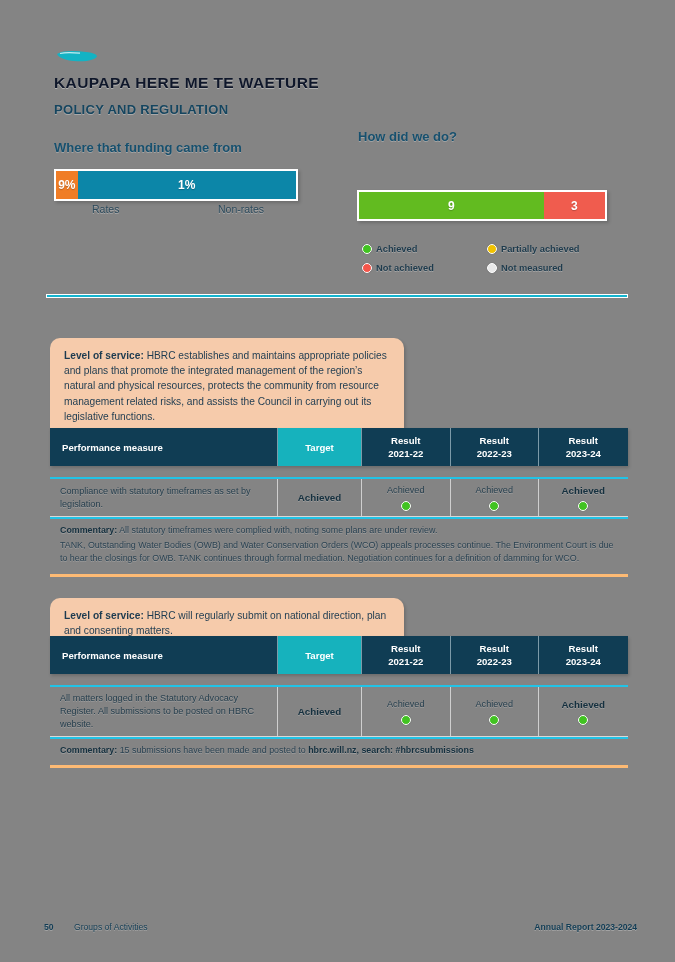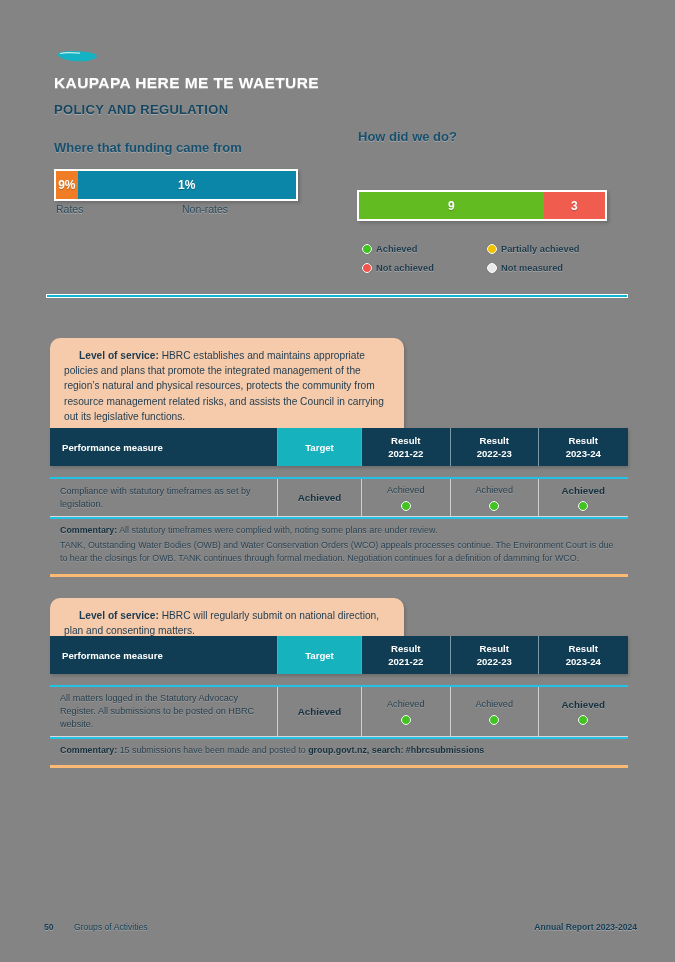--- a/index.html
+++ b/index.html
@@ -15,21 +15,21 @@
   
   .brandmark{
     position:absolute;left:56px;top:50px;width:42px;height:13px;
   }
   .brandmark svg{display:block;}
 
   
   .maori-title{
     position:absolute;left:54px;top:74px;
     font-size:15.5px;font-weight:bold;letter-spacing:.4px;
-    color:#ffffff;
+    color:#0f172a;
     text-shadow:0 1px 0 rgba(255,255,255,.35);
   }
   .en-title{
     position:absolute;left:54px;top:102px;
     font-size:13px;font-weight:bold;letter-spacing:.3px;
     color:#15455f;
     text-shadow:0 1px 0 rgba(255,255,255,.3);
   }
   .sub-h{
     position:absolute;
@@ -46,21 +46,21 @@
     border:2px solid #ffffff;box-sizing:border-box;
     box-shadow:2px 2px 3px rgba(0,0,0,.18);
   }
   .fund-seg{
     display:flex;align-items:center;justify-content:center;
     color:#fff;font-weight:bold;font-size:12px;
     text-shadow:0 1px 1px rgba(0,0,0,.25);
   }
   .fund-rates{background:#f07d26;}
   .fund-nonrates{background:#0c86a8;}
-  .fund-labels{position:relative;height:16px;margin-top:2px;}
+  .fund-labels{position:relative;height:16px;margin-top:2px;margin-left:36px;}
   .fund-lab{
     position:absolute;top:0;font-size:10.5px;color:#2c4a5c;
     text-shadow:0 1px 0 rgba(255,255,255,.3);
   }
   #lab-rates{left:2px;}
   #lab-nonrates{left:128px;}
   .hdwd-desc{
     position:absolute;left:358px;top:153px;width:262px;
     font-size:9.6px;line-height:14px;color:#3f4f59;
     text-shadow:0 1px 0 rgba(255,255,255,.22);
@@ -110,21 +110,21 @@
   
   .los{
     position:absolute;
     background:#f6cbab;
     border-radius:10px 10px 0 0;
     box-shadow:2px 2px 3px rgba(0,0,0,.15);
     padding:10px 14px 8px 14px;
     box-sizing:border-box;
     font-size:10.2px;line-height:15.2px;color:#1d3b50;
   }
-  .los b{font-weight:bold;margin-left:15px;}
+  .los b{font-weight:bold;}
   #los-1{left:50px;top:338px;width:354px;height:94px;}
   #los-2{left:50px;top:598px;width:354px;height:44px;}
 
   
   .ptable{position:absolute;left:50px;width:578px;}
   #tbl-1{top:428px;}
   #tbl-2{top:636px;}
 
   .thead{display:flex;height:38px;box-shadow:1px 2px 3px rgba(0,0,0,.18);}
   .th{
@@ -309,21 +309,21 @@
       <div class="td center c-result">
         <span>Achieved</span>
         <span class="res-dot"></span>
       </div>
       <div class="td center bold c-result">
         <span>Achieved</span>
         <span class="res-dot"></span>
       </div>
     </div>
     <div class="commentary">
-      <p><b>Commentary:</b><span> 15 submissions have been made and posted to </span><b>group.govt.nz,</b><b> search: #hbrcsubmissions</b></p>
+      <p><b>Commentary:</b><span> 15 submissions have been made and posted to </span><b>hbrc.will.nz,</b><b> search: #hbrcsubmissions</b></p>
     </div>
   </div>
 
   <div class="footer">
     <div class="f-left">
       <span class="f-pageno">50</span><span>Groups of Activities</span>
     </div>
     <div class="f-right">Annual Report 2023-2024</div>
   </div>
 

